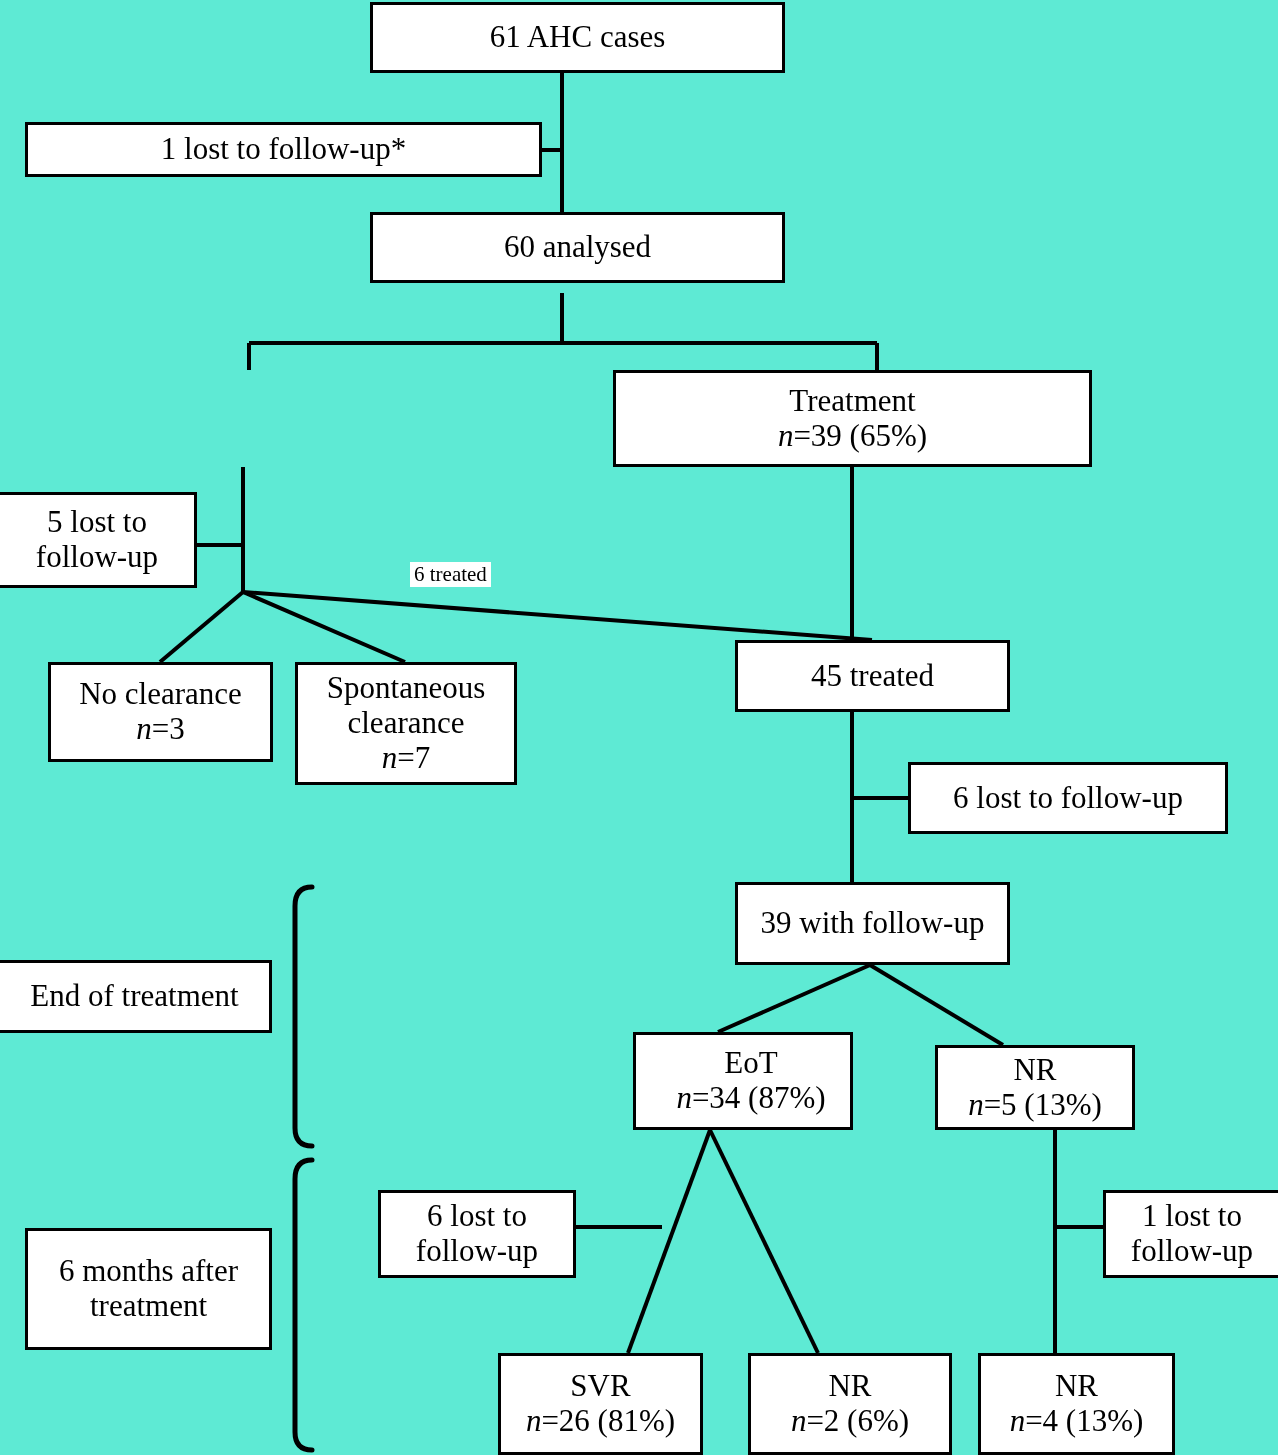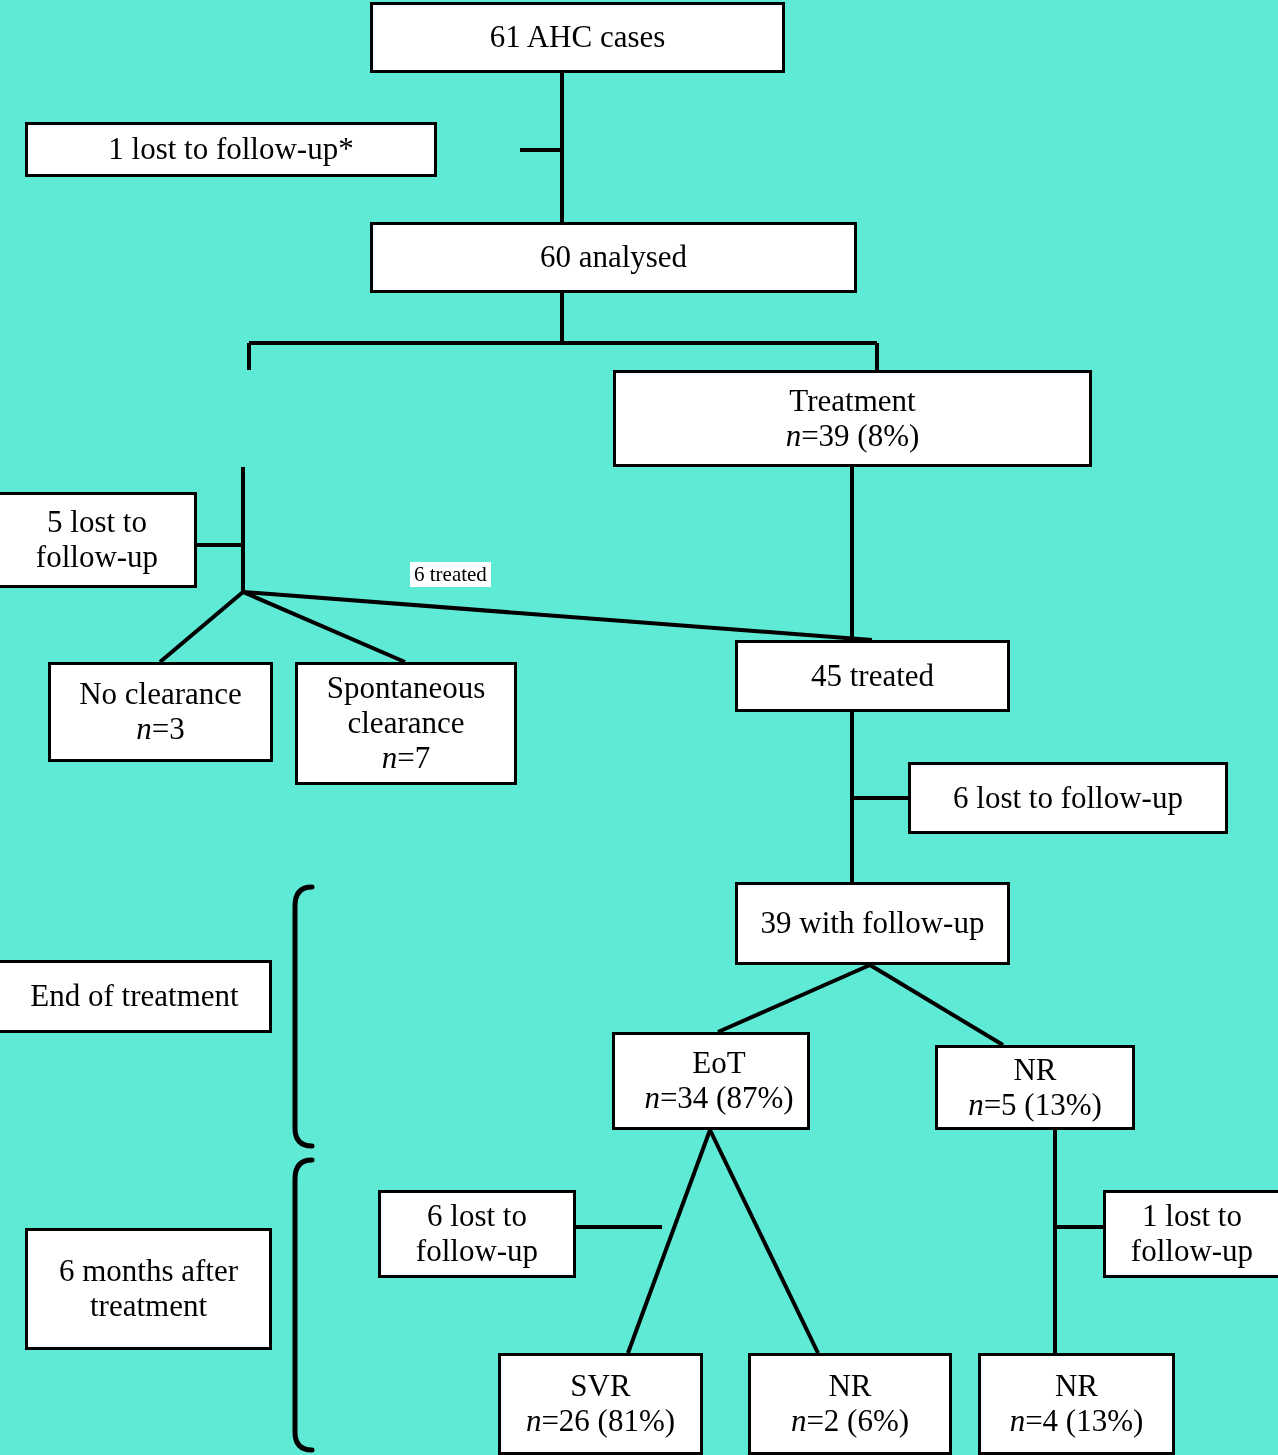--- a/index.html
+++ b/index.html
@@ -86,32 +86,32 @@
     <g stroke="#000000" stroke-width="5" fill="none" stroke-linecap="round">
       <path d="M 312 887 Q 295 887 295 906 L 295 1128 Q 295 1146 312 1146"></path>
       <path d="M 312 1160 Q 295 1160 295 1179 L 295 1432 Q 295 1450 312 1450"></path>
     </g>
   </svg>
 
   <div class="node" style="left:370px;top:2px;width:415px;height:71px;">
     <span class="ln">61 AHC cases</span>
   </div>
 
-  <div class="node" style="left:25px;top:122px;width:412px;height:55px;">
+  <div class="node" style="left:25px;top:122px;width:517px;height:55px;">
     <span class="ln">1 lost to follow-up*</span>
   </div>
 
-  <div class="node" style="left:370px;top:222px;width:487px;height:71px;">
+  <div class="node" style="left:370px;top:212px;width:415px;height:71px;">
     <span class="ln">60 analysed</span>
   </div>
 
 
   <div class="node" style="left:613px;top:370px;width:479px;height:97px;">
     <span class="ln">Treatment</span>
-    <span class="ln"><em>n</em><span>=39 (8%)</span></span>
+    <span class="ln"><em>n</em><span>=39 (65%)</span></span>
   </div>
 
   <div class="node" style="left:-3px;top:492px;width:200px;height:96px;">
     <span class="ln">5 lost to</span>
     <span class="ln">follow-up</span>
   </div>
 
   <div class="freelabel" style="left:410px;top:562px;">
     <span>6 treated</span>
   </div>
@@ -136,21 +136,21 @@
   </div>
 
   <div class="node" style="left:735px;top:882px;width:275px;height:83px;">
     <span class="ln">39 with follow-up</span>
   </div>
 
   <div class="node" style="left:-3px;top:960px;width:275px;height:73px;">
     <span class="ln">End of treatment</span>
   </div>
 
-  <div class="node" style="left:612px;top:1032px;width:198px;height:98px;padding-left:16px;">
+  <div class="node" style="left:633px;top:1032px;width:220px;height:98px;padding-left:16px;">
     <span class="ln">EoT</span>
     <span class="ln"><em>n</em><span>=34 (87%)</span></span>
   </div>
 
   <div class="node" style="left:935px;top:1045px;width:200px;height:85px;">
     <span class="ln">NR</span>
     <span class="ln"><em>n</em><span>=5 (13%)</span></span>
   </div>
 
   <div class="node" style="left:25px;top:1228px;width:247px;height:122px;">

